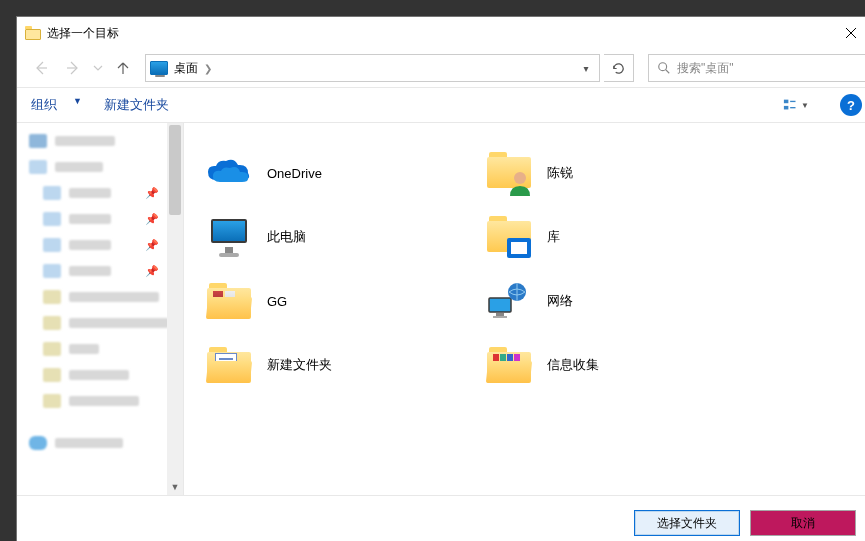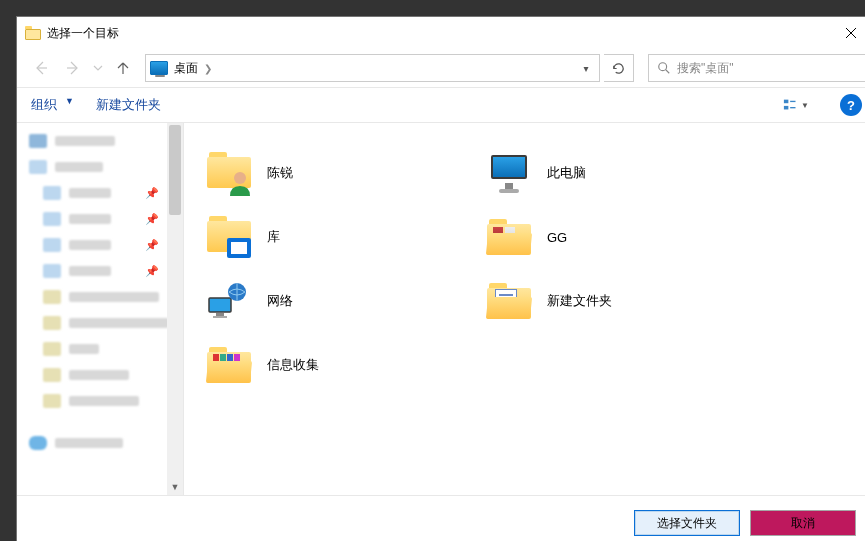--- a/index.html
+++ b/index.html
@@ -22,21 +22,21 @@
   .addrbar .deskicn::after{content:"";position:absolute;bottom:-3px;left:4px;width:10px;height:2px;background:#888;border-radius:1px;}
   .addrbar .crumb { font-size:12px; color:#000; }
   .addrbar .sep { color:#888; margin:0 6px; font-size:10px;}
   .addrbar .drop { margin-left:auto; color:#555; width:22px; text-align:center; cursor:pointer; font-size:10px;}
   .refresh { width:30px; height:28px; border:1px solid #ccc; border-left:none; display:flex; align-items:center; justify-content:center; cursor:pointer; color:#555;}
   .searchbox { width:218px; height:28px; border:1px solid #ccc; margin-left:10px; display:flex; align-items:center; padding:0 8px; color:#999;}
   .searchbox input { border:none; outline:none; font-size:12px; flex:1; margin-left:6px; color:#000;}
   .searchbox input::placeholder{color:#888;}
   
   .toolbar { height:36px; border-top:1px solid #e8e8e8; border-bottom:1px solid #e8e8e8; display:flex; align-items:center; padding:0 14px; gap:22px;}
-  .tb-link { font-size:13px; color:#17489e; cursor:pointer; display:flex; align-items:flex-start; gap:8px;}
+  .tb-link { font-size:13px; color:#17489e; cursor:pointer; display:flex; align-items:flex-start; gap:16px;}
   .tb-link .caret { font-size:9px; color:#17489e;}
   .tb-spacer { flex:1; }
   .viewbtn { width:28px; height:24px; border:1px solid transparent; display:flex; align-items:center; justify-content:center; cursor:pointer; gap:2px;}
   .helpbtn { width:22px; height:22px; border-radius:50%; background:#0a6fd6; color:#fff; display:flex; align-items:center; justify-content:center; font-size:13px; font-weight:bold; cursor:pointer; margin-left:8px;}
   
   .bodyarea { flex:1; display:flex; min-height:0; border-bottom:1px solid #e8e8e8;}
   .sidebar { width:166px; position:relative; overflow:hidden;}
   .sidebar .scroll { position:absolute; right:0; top:0; bottom:0; width:16px; background:#f0f0f0;}
   .sidebar .scroll .thumb { position:absolute; left:2px; right:2px; top:2px; height:90px; background:#c9c9c9; border-radius:2px;}
   .sidebar .scroll .arr { position:absolute; left:0; right:0; height:16px; display:flex; align-items:center; justify-content:center; color:#666; font-size:9px;}
@@ -214,20 +214,29 @@
       </div>
       <div class="scroll">
         <div class="arr up">▲</div>
         <div class="thumb"></div>
         <div class="arr dn">▼</div>
       </div>
     </div>
     <div class="content">
       <div class="grid">
 
+        <div class="item">
+          <div class="icnwrap">
+              <svg width="46" height="30" viewBox="0 0 46 30">
+                <path d="M10 22 Q2 22 2 14 Q2 7 10 8 Q12 2 20 3 Q28 -1 32 7 Q42 6 42 15 Q46 22 36 22 Z" fill="#0a6fd6"></path>
+                <path d="M14 24 Q6 24 7 17 Q8 12 15 13 Q17 8 24 10 Q32 7 34 14 Q44 13 42 21 Q42 24 36 24 Z" fill="#1a8fe6"></path>
+              </svg>
+            </div>
+          <div class="lbl">OneDrive</div>
+        </div>
 
         <div class="item">
           <div class="icnwrap">
               <div style="position:relative;width:44px;height:42px;">
                 <div class="ic-folder">
                   <div class="tab"></div>
                   <div class="body"></div>
                 </div>
                 <svg width="26" height="26" viewBox="0 0 26 26" style="position:absolute;bottom:-2px;right:-2px;">
                   <circle cx="13" cy="8" r="6" fill="#e8b089"></circle>

